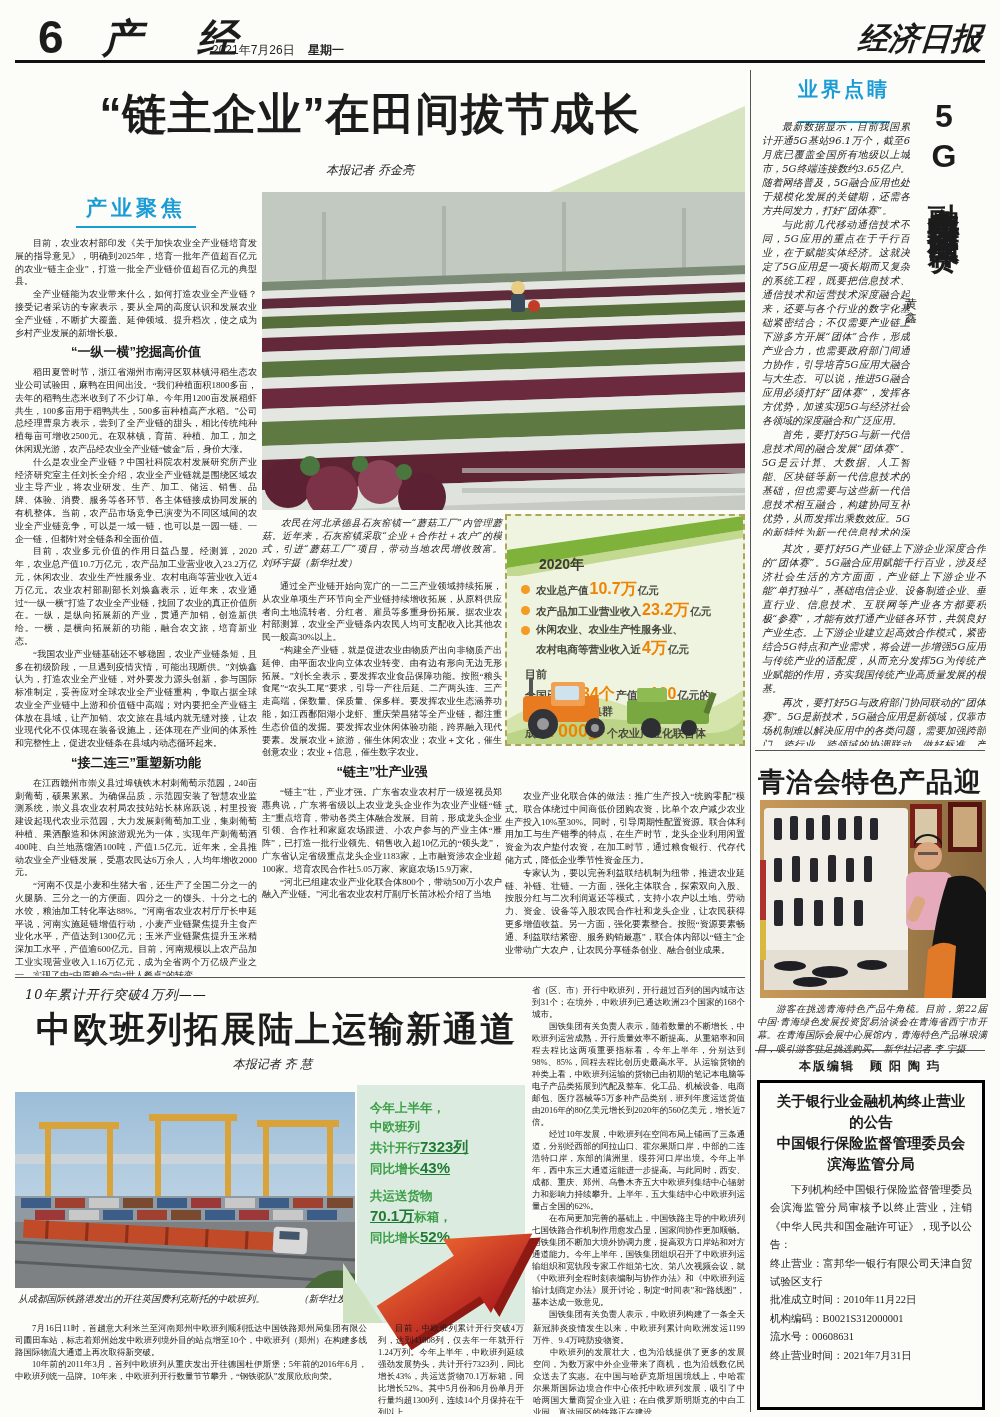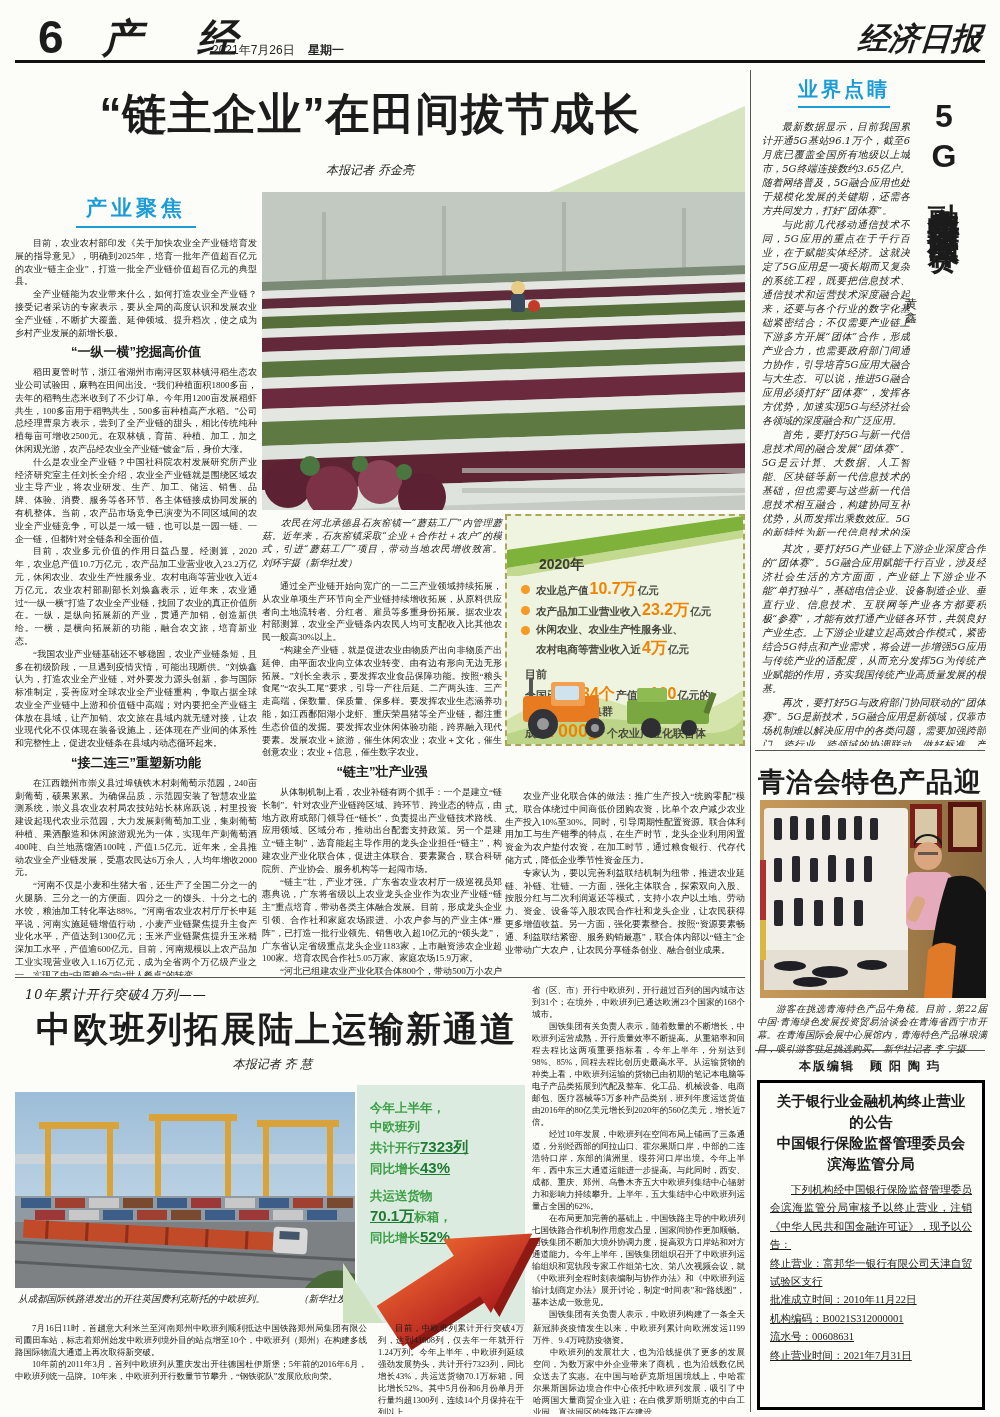--- a/index.html
+++ b/index.html
@@ -39,34 +39,34 @@
   .stat-line{display:flex;align-items:flex-end;font-family:"Liberation Sans",sans-serif;
              font-weight:bold;font-size:10.5px;color:#4a4a40;margin-bottom:4px;}
   .bullet{width:9px;height:9px;border-radius:50%;background:#f59a23;flex:0 0 9px;margin-right:6px;align-self:center;}
   .bullet-sp{width:9px;flex:0 0 9px;margin-right:6px;}
   .orange-num{color:#f08300;font-size:16px;font-weight:900;line-height:1;padding:0 1px;}
   .stat-now{font-weight:bold;font-size:11px;color:#4a4a40;font-family:"Liberation Sans",sans-serif;margin:10px 0 4px 4px;}
   .stat-wrap{font-family:"Liberation Sans",sans-serif;font-weight:bold;font-size:11px;color:#4a4a40;margin-left:4px;line-height:16px;}
 
   
   .commentary-tag{color:#1b9cd6;font-weight:900;font-size:20px;letter-spacing:3px;
-                  border-bottom:2px solid #1b9cd6;display:inline-block;padding-bottom:3px;}
+                  border-bottom:2px solid #1b9cd6;display:inline-block;padding-bottom:18px;}
   .comm-text{font-size:10px;line-height:14px;}
   .vert{writing-mode:vertical-rl;text-orientation:upright;}
   .vert-headline{font-weight:900;font-size:32px;letter-spacing:4px;line-height:1;}
   .vert-author{font-size:12px;letter-spacing:14px;color:#222;}
 
   
   .expo-headline{font-weight:bold;font-size:27px;text-align:center;letter-spacing:1px;}
   .editor-line{font-weight:bold;font-size:12px;text-align:center;letter-spacing:2px;}
 
   
   .announcement{border:3px solid #000;box-sizing:border-box;padding:8px 10px;}
   .ann-title{font-weight:900;font-size:14.5px;text-align:center;line-height:21px;font-family:"Liberation Sans",sans-serif;}
-  .ann-body{margin-top:6px;font-size:10.5px;line-height:18.4px;text-align:justify;text-decoration:underline;}
+  .ann-body{margin-top:6px;font-size:10.5px;line-height:18.4px;text-align:justify;}
   .ann-body p{margin:0;}
   .ann-body p.indent{text-indent:2em;}
 
   
   .rail-kicker{font-size:13px;letter-spacing:1px;}
   .rail-headline{font-weight:900;font-size:35px;letter-spacing:2px;}
   .rail-stats{background:#dcebdf;}
   .rail-stat-text{font-family:"Liberation Sans",sans-serif;font-weight:bold;color:#3c9f47;
                   font-size:12.5px;line-height:19px;padding:14px 0 0 13px;}
   .rail-stat-text .big{color:#1f7a33;font-size:15px;font-weight:900;text-decoration:underline;}
@@ -163,21 +163,20 @@
       <span>农民在河北承德县石灰窑镇一“蘑菇工厂”内管理蘑菇。近年来，石灰窑镇采取“企业＋合作社＋农户”的模式，引进“蘑菇工厂”项目，带动当地农民增收致富。</span>
       <span class="credit">刘环宇摄（新华社发）</span>
     </p>
   </div>
 
   <div class="abs clip" style="left:262px;top:580px;width:240px;height:396px;">
     <div class="col just bodytext">
       <p>通过全产业链开始向宽广的一二三产业领域持续拓展，从农业单项生产环节向全产业链持续增收拓展，从原料供应者向土地流转者、分红者、雇员等多重身份拓展。据农业农村部测算，农业全产业链条内农民人均可支配收入比其他农民一般高30%以上。</p>
       <p>“构建全产业链，就是促进农业由物质产出向非物质产出延伸、由平面农业向立体农业转变、由有边有形向无边无形拓展。”刘长全表示，要发挥农业食品保障功能。按照“粮头食尾”“农头工尾”要求，引导一产往后延、二产两头连、三产走高端，保数量、保质量、保多样。要发挥农业生态涵养功能，如江西鄱阳湖小龙虾、重庆荣昌猪等全产业链，都注重生态价值的发掘。要发挥农业休闲体验功能，跨界融入现代要素。发展农业＋旅游，催生休闲农业；农业＋文化，催生创意农业；农业＋信息，催生数字农业。</p>
       <p class="subhead hei">“链主”壮产业强</p>
-      <p>从体制机制上看，农业补链有两个抓手：一个是建立“链长制”。针对农业产业链跨区域、跨环节、跨业态的特点，由地方政府或部门领导任“链长”，负责提出产业链技术路线、应用领域、区域分布，推动出台配套支持政策。另一个是建立“链主制”，选育能起主导作用的龙头企业担任“链主”，构建农业产业化联合体，促进主体联合、要素聚合，联合科研院所、产业协会、服务机构等一起闯市场。</p>
       <p>“链主”壮，产业才强。广东省农业农村厅一级巡视员郑惠典说，广东将省级以上农业龙头企业作为农业产业链“链主”重点培育，带动各类主体融合发展。目前，形成龙头企业引领、合作社和家庭农场跟进、小农户参与的产业主体“雁阵”，已打造一批行业领先、销售收入超10亿元的“领头龙”，广东省认定省级重点龙头企业1183家，上市融资涉农企业超100家。培育农民合作社5.05万家、家庭农场15.9万家。</p>
       <p>“河北已组建农业产业化联合体800个，带动500万小农户融入产业链。”河北省农业农村厅副厅长苗冰松介绍了当地</p>
     </div>
   </div>
 
   <div class="abs stats-box" style="left:505px;top:514px;width:240px;height:232px;">
     <svg class="abs" style="left:0;top:0;" width="236" height="60" viewBox="0 0 236 60">
       <polygon points="0,52 236,14 236,22 0,62" fill="#c2d98f"></polygon>
       <polygon points="0,34 236,0 236,14 0,52" fill="#7fb23a"></polygon>
     </svg>

